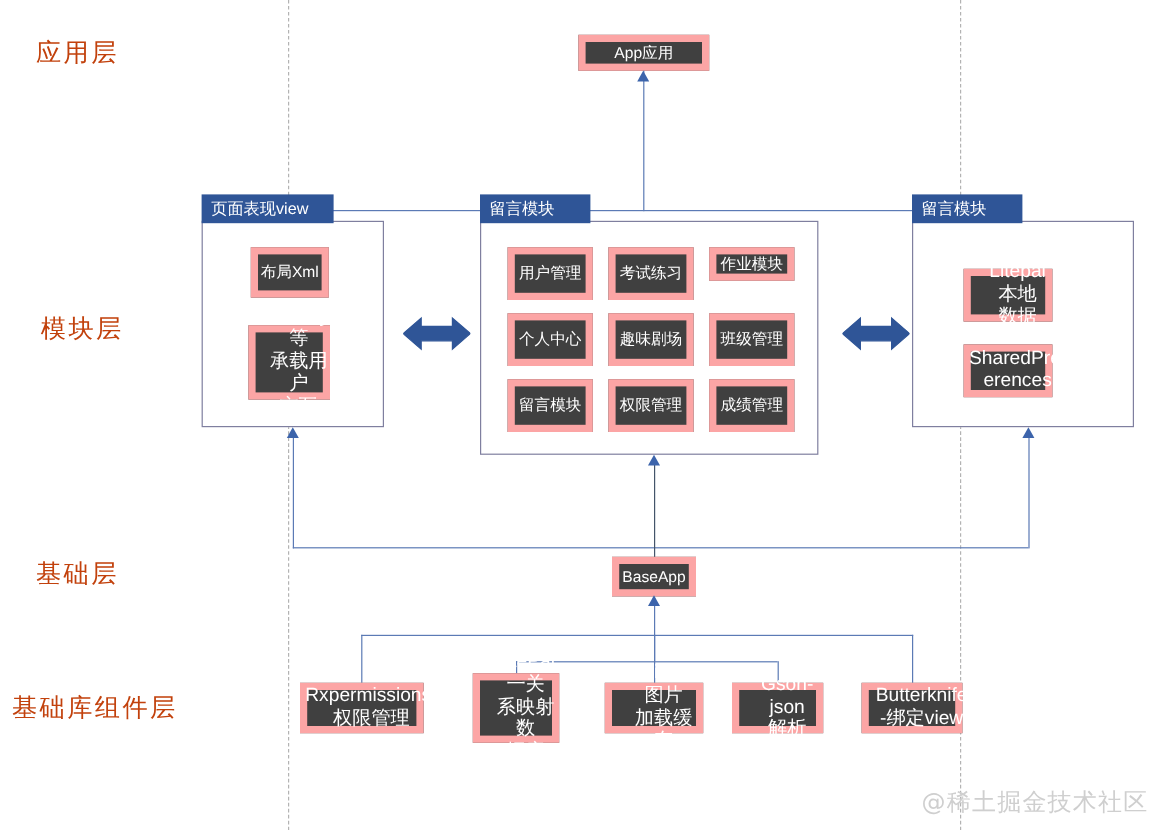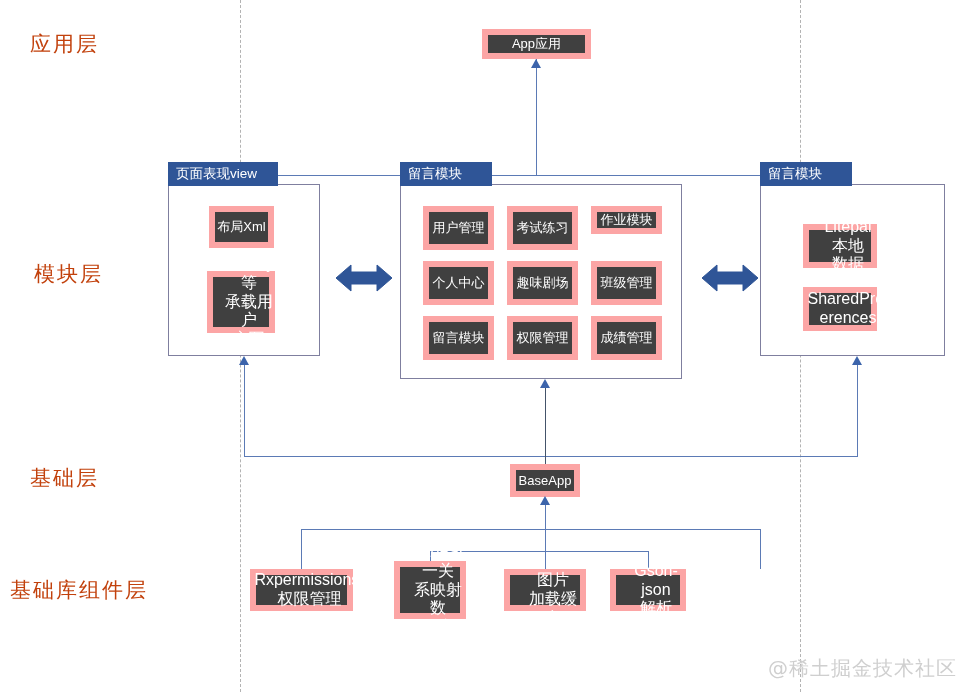--- a/index.html
+++ b/index.html
@@ -216,16 +216,20 @@
 据库</span>
   </div>
   <div class="node small" style="left:504px;top:569px;width:82px;height:42px;">
     <span class="txt">Glide--图片
 加载缓存</span>
   </div>
   <div class="node small" style="left:610px;top:569px;width:76px;height:42px;">
     <span class="txt">Gson-json
 解析</span>
   </div>
+  <div class="node small" style="left:718px;top:569px;width:84px;height:42px;">
+    <span class="txt">Butterknife
+-绑定view</span>
+  </div>
 
   <div class="watermark" style="left:768px;top:655px;">@稀土掘金技术社区</div>
 
 </div>
 
 </body></html>

